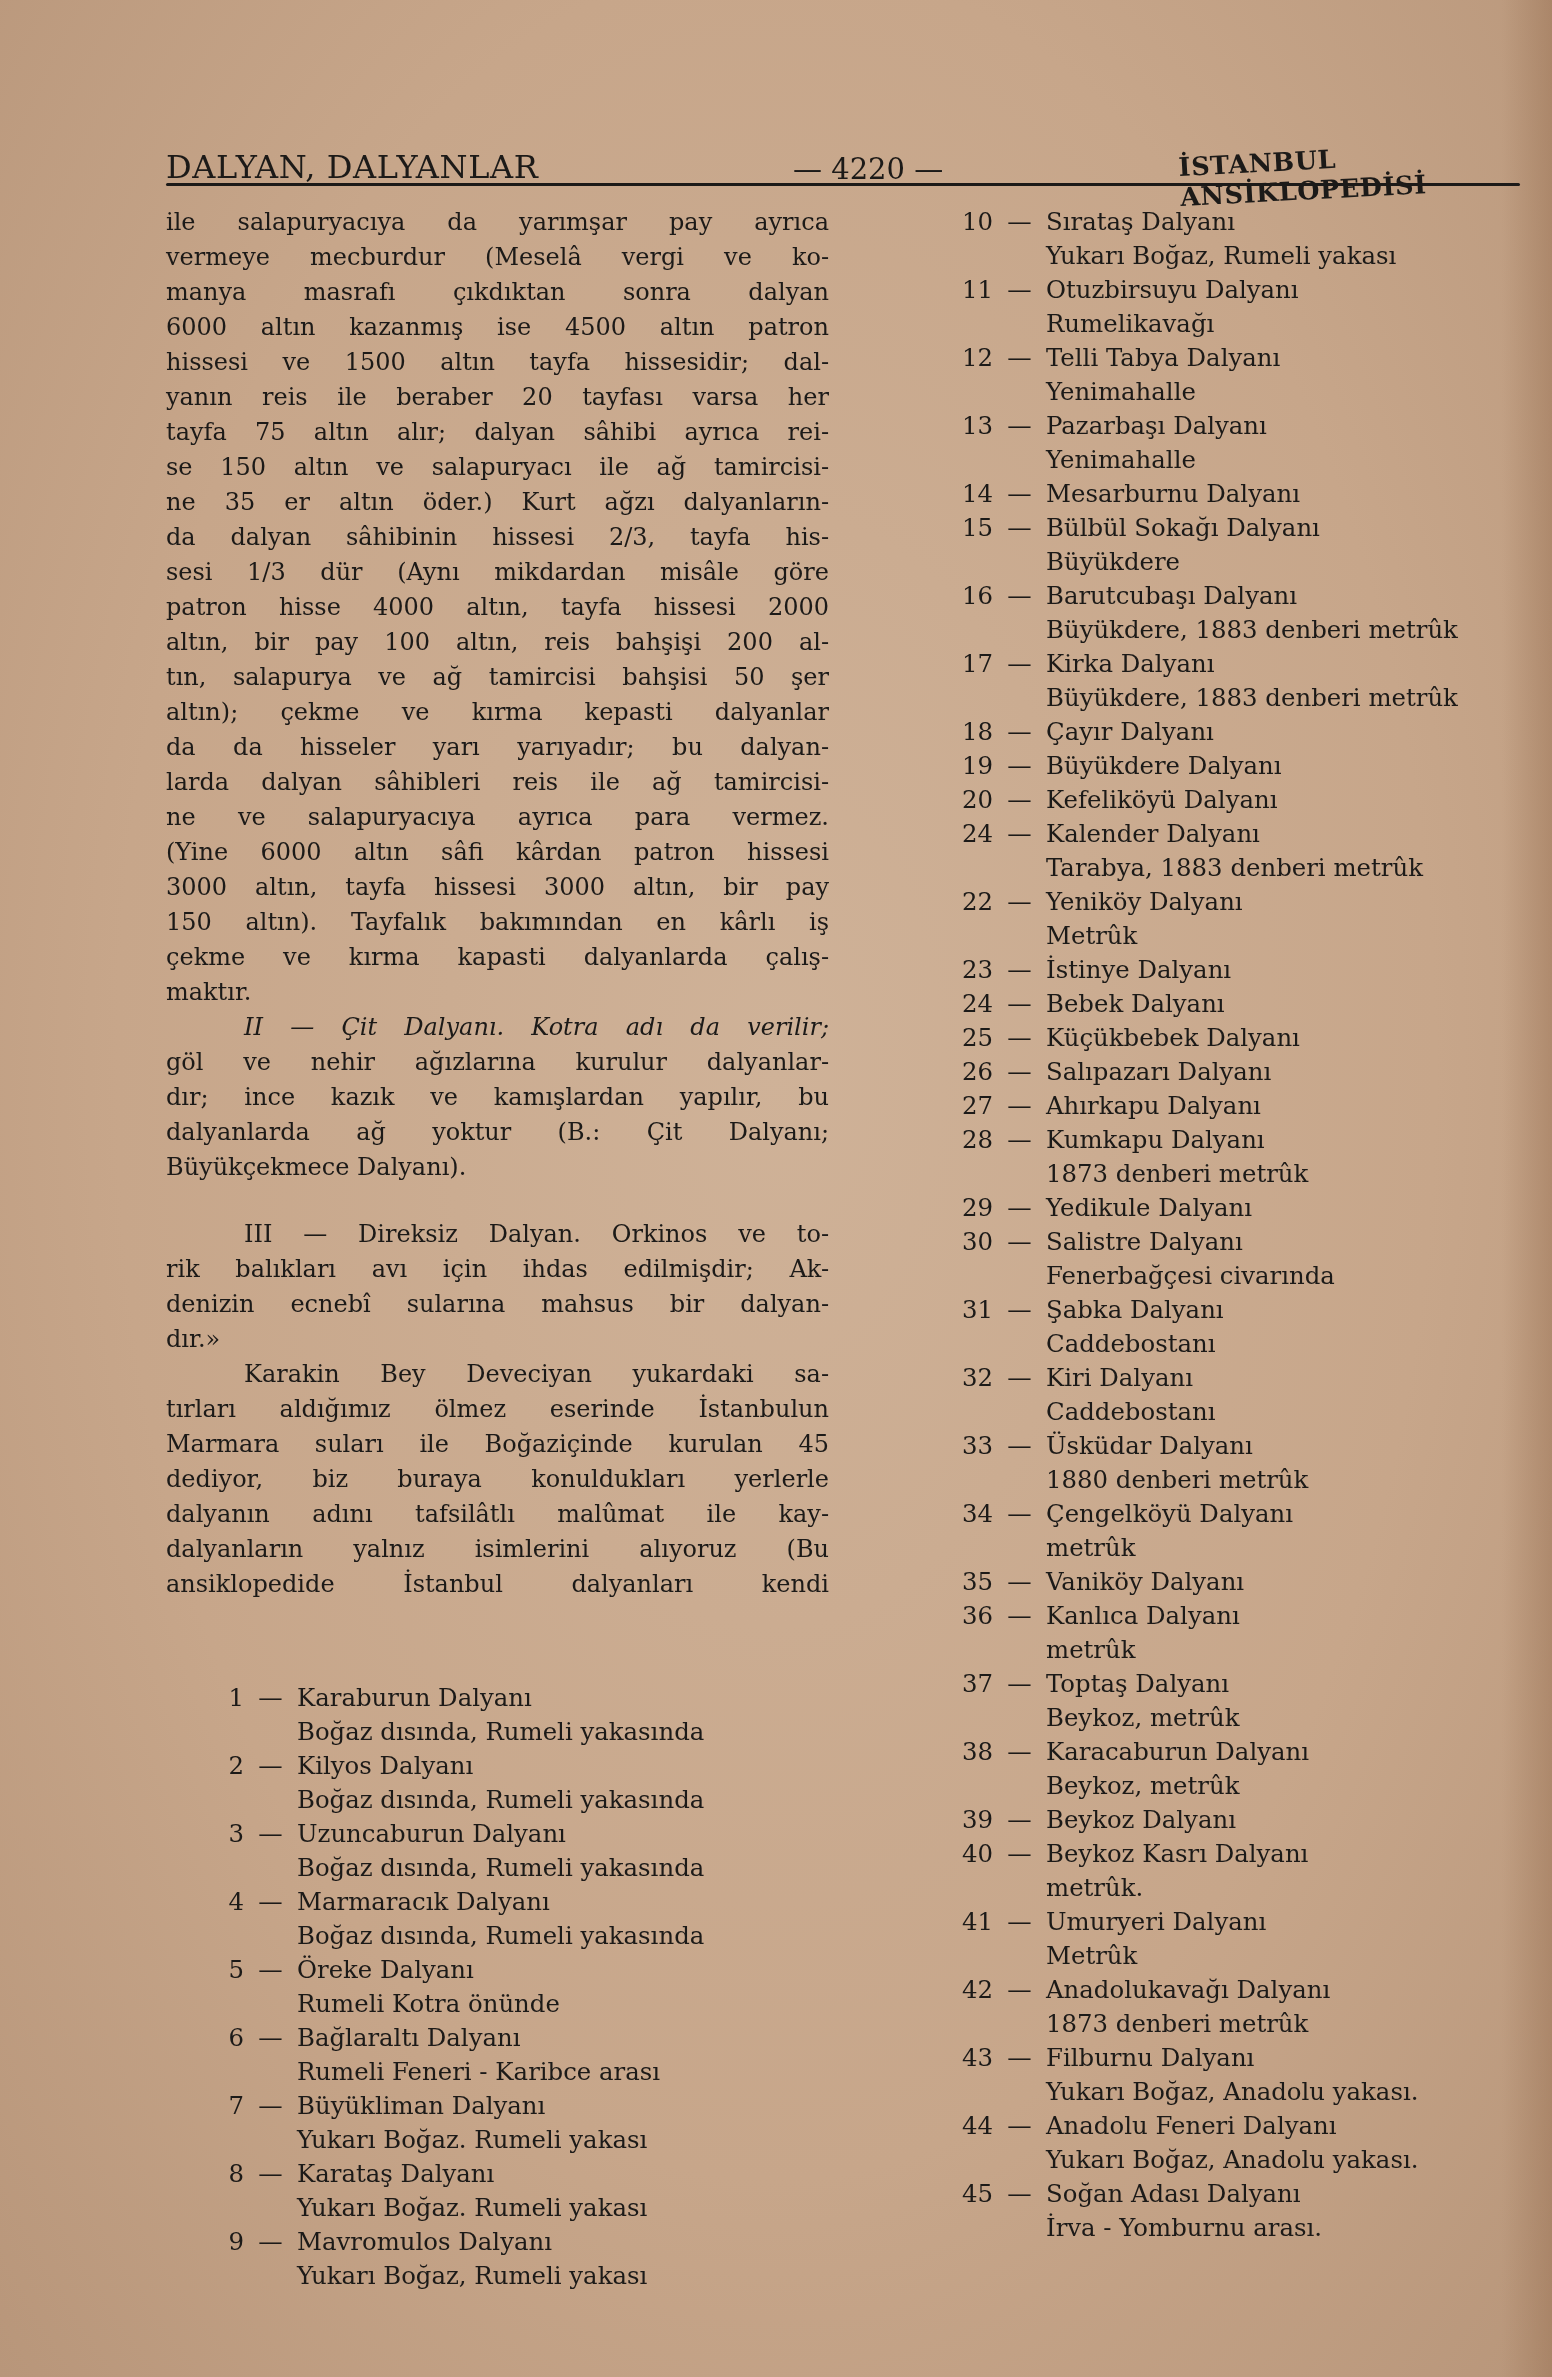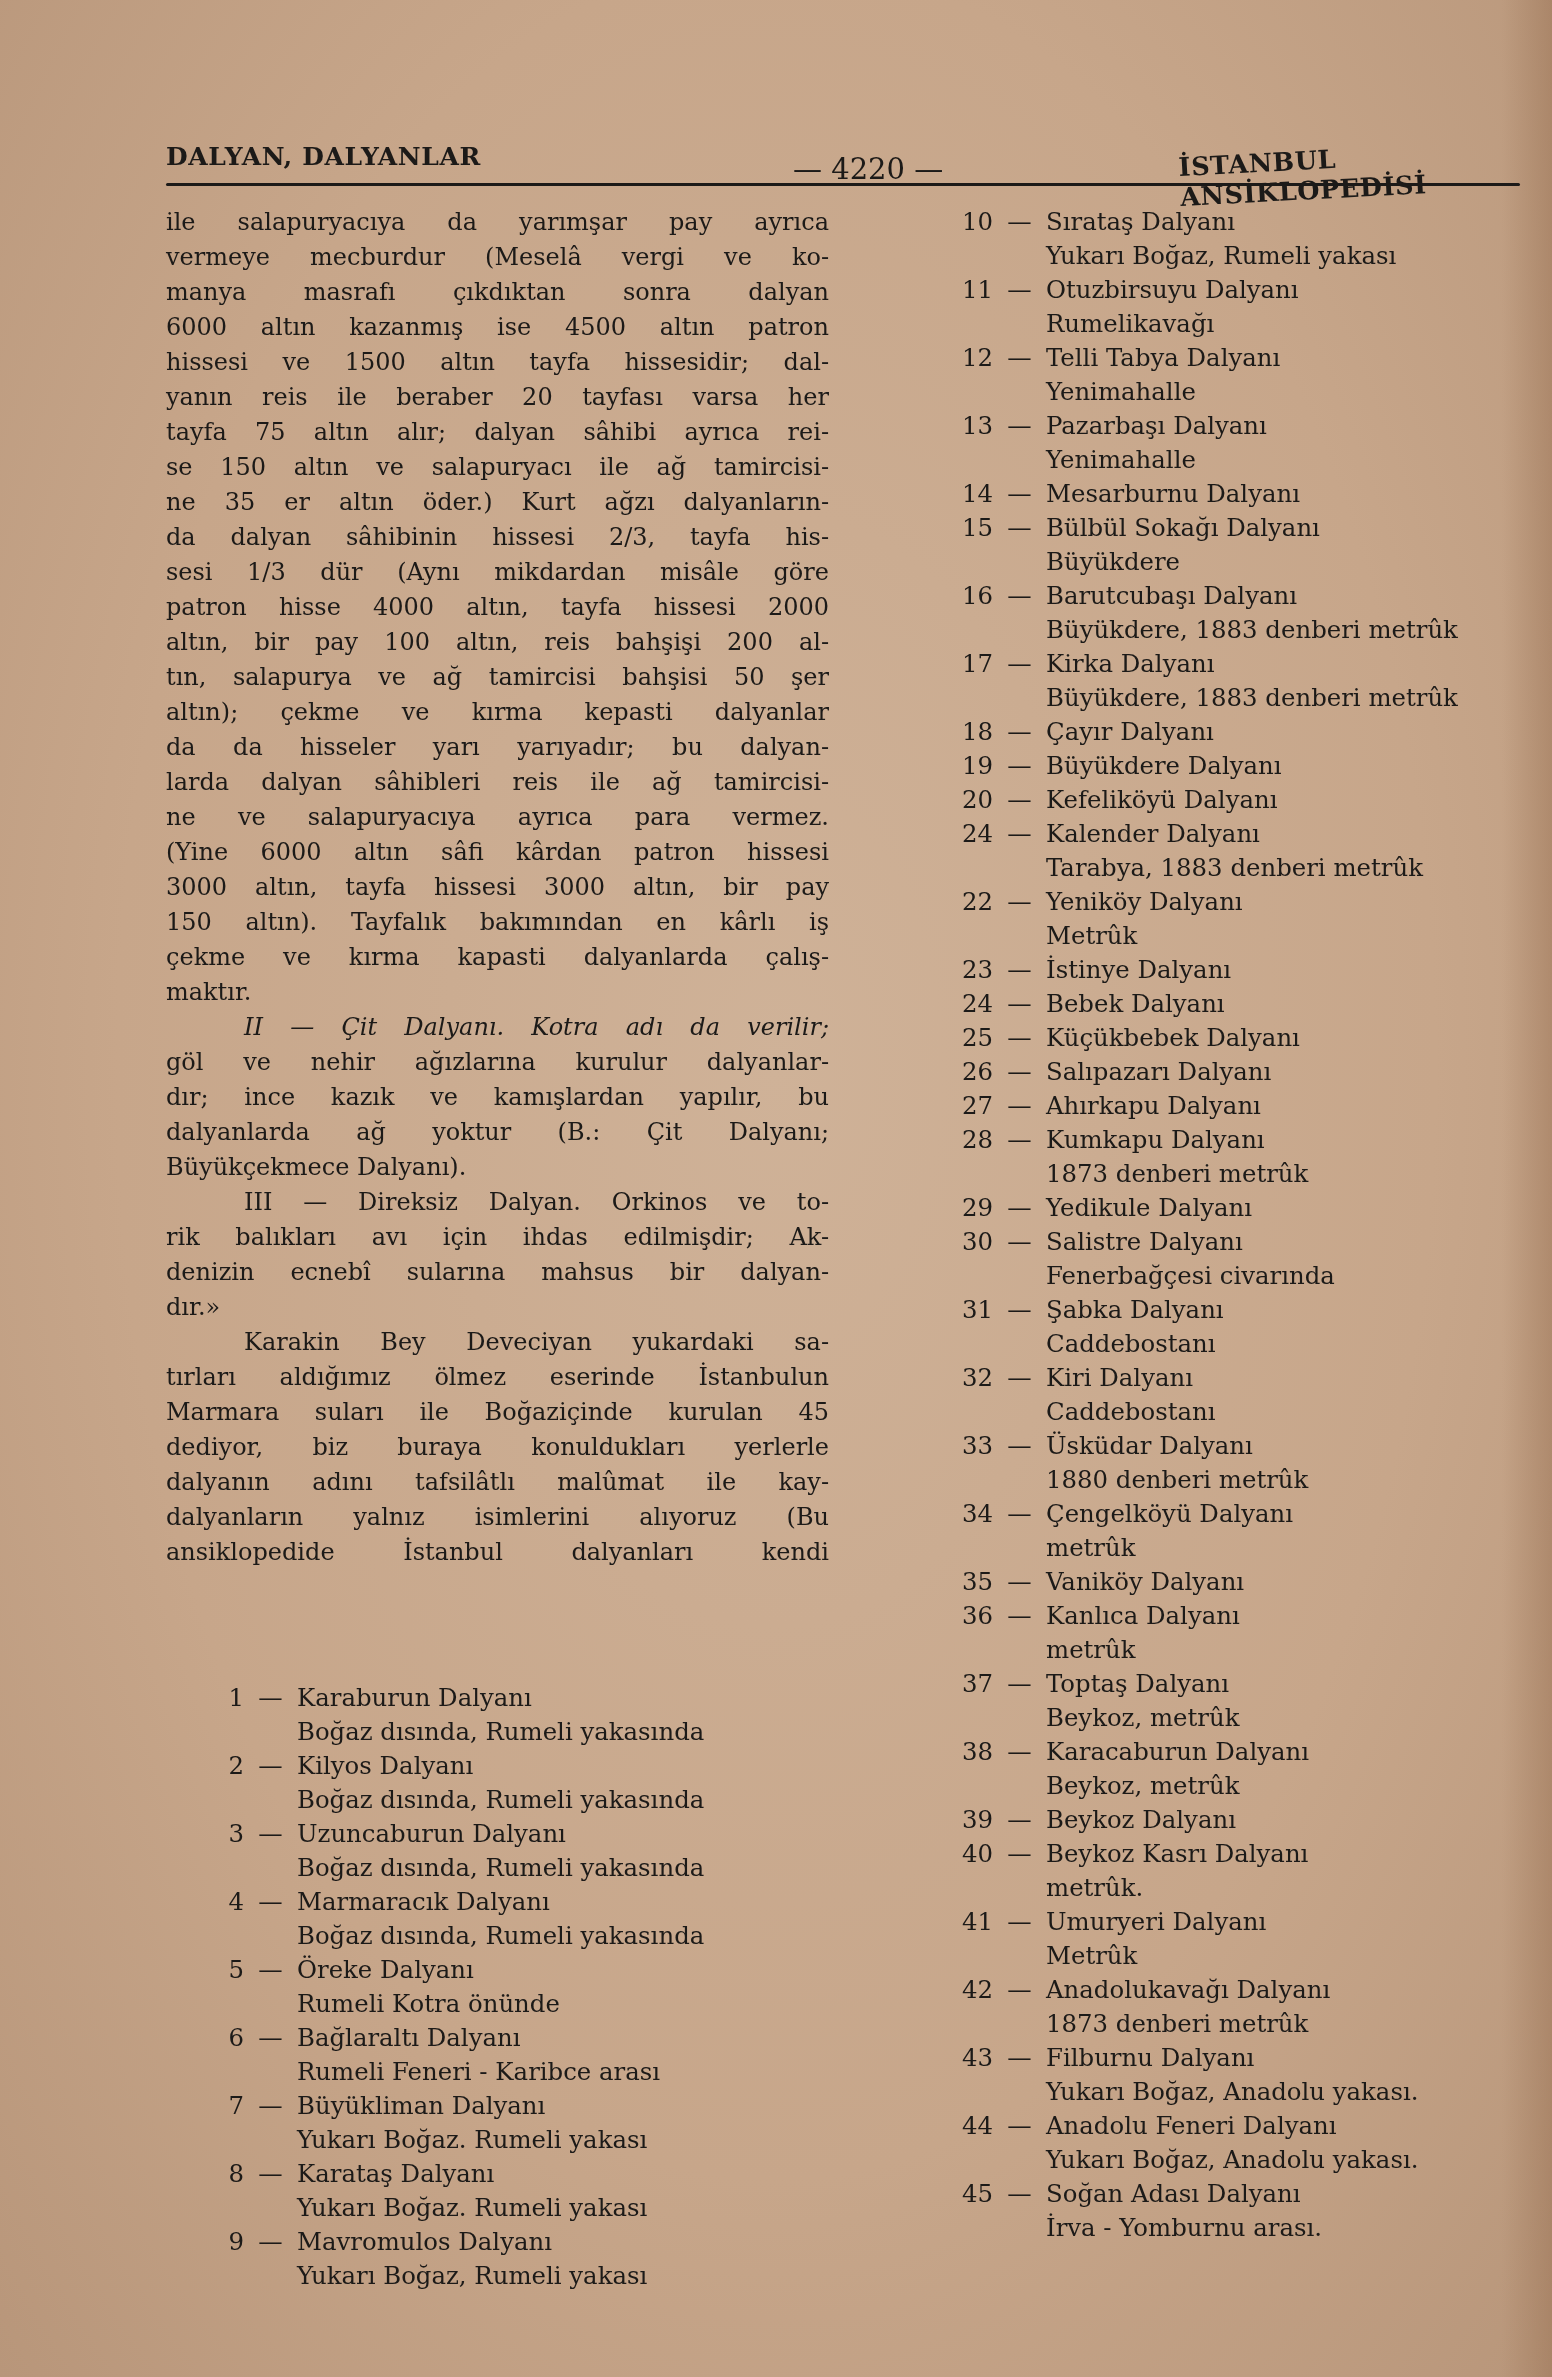--- a/index.html
+++ b/index.html
@@ -13,21 +13,21 @@
     overflow: hidden;
   }
   .page { position: absolute; left: 0; top: 0; width: 1552px; height: 2377px; }
   .right-shadow {
     position: absolute; right: 0; top: 0; width: 50px; height: 2377px;
     background: linear-gradient(to right, rgba(150,110,80,0) 0%, rgba(150,110,80,0.45) 100%);
   }
   .header {
     position: absolute; left: 166px; top: 136px; width: 1354px; height: 50px;
   }
-  .hdr-left { position: absolute; left: 0; top: 6px; font-size: 25px; font-weight: bold; letter-spacing: 0.6px; }
+  .hdr-left { position: absolute; left: 0; top: 12px; font-size: 32px; font-weight: normal; letter-spacing: 0.6px; }
   .hdr-center { position: absolute; left: 627px; top: 15.5px; font-size: 29px; }
   .hdr-right { position: absolute; left: 1015px; top: 15.5px; font-size: 25.5px; font-weight: bold; letter-spacing: 0.6px; transform: rotate(-3deg); transform-origin: left bottom; }
   .hdr-rule {
     position: absolute; left: 166px; top: 183px; width: 1354px; height: 3.3px;
     background: #1c1a18; border-radius: 1.7px;
   }
   .col-left {
     position: absolute; left: 166px; top: 205px; width: 663px;
   }
   .col-left p {
@@ -86,21 +86,21 @@
       <p>(Yine 6000 altın sâfi kârdan patron hissesi</p>
       <p>3000 altın, tayfa hissesi 3000 altın, bir pay</p>
       <p>150 altın). Tayfalık bakımından en kârlı iş</p>
       <p>çekme ve kırma kapasti dalyanlarda çalış-</p>
       <p class="last">maktır.</p>
       <p class="indent" style="text-align: justify; font-style: italic;">II — Çit Dalyanı. Kotra adı da verilir;</p>
       <p>göl ve nehir ağızlarına kurulur dalyanlar-</p>
       <p>dır; ince kazık ve kamışlardan yapılır, bu</p>
       <p>dalyanlarda ağ yoktur (B.: Çit Dalyanı;</p>
       <p class="last">Büyükçekmece Dalyanı).</p>
-      <p class="indent" style="text-align: justify;">III — Direksiz Dalyan. Orkinos ve to-</p>
+      <p class="indent" style="text-align: justify; margin-top: 32px;">III — Direksiz Dalyan. Orkinos ve to-</p>
       <p>rik balıkları avı için ihdas edilmişdir; Ak-</p>
       <p>denizin ecnebî sularına mahsus bir dalyan-</p>
       <p class="last">dır.»</p>
       <p class="indent" style="text-align: justify;">Karakin Bey Deveciyan yukardaki sa-</p>
       <p>tırları aldığımız ölmez eserinde İstanbulun</p>
       <p>Marmara suları ile Boğaziçinde kurulan 45</p>
       <p>dediyor, biz buraya konuldukları yerlerle</p>
       <p>dalyanın adını tafsilâtlı malûmat ile kay-</p>
       <p>dalyanların yalnız isimlerini alıyoruz (Bu</p>
       <p>ansiklopedide İstanbul dalyanları kendi</p>

